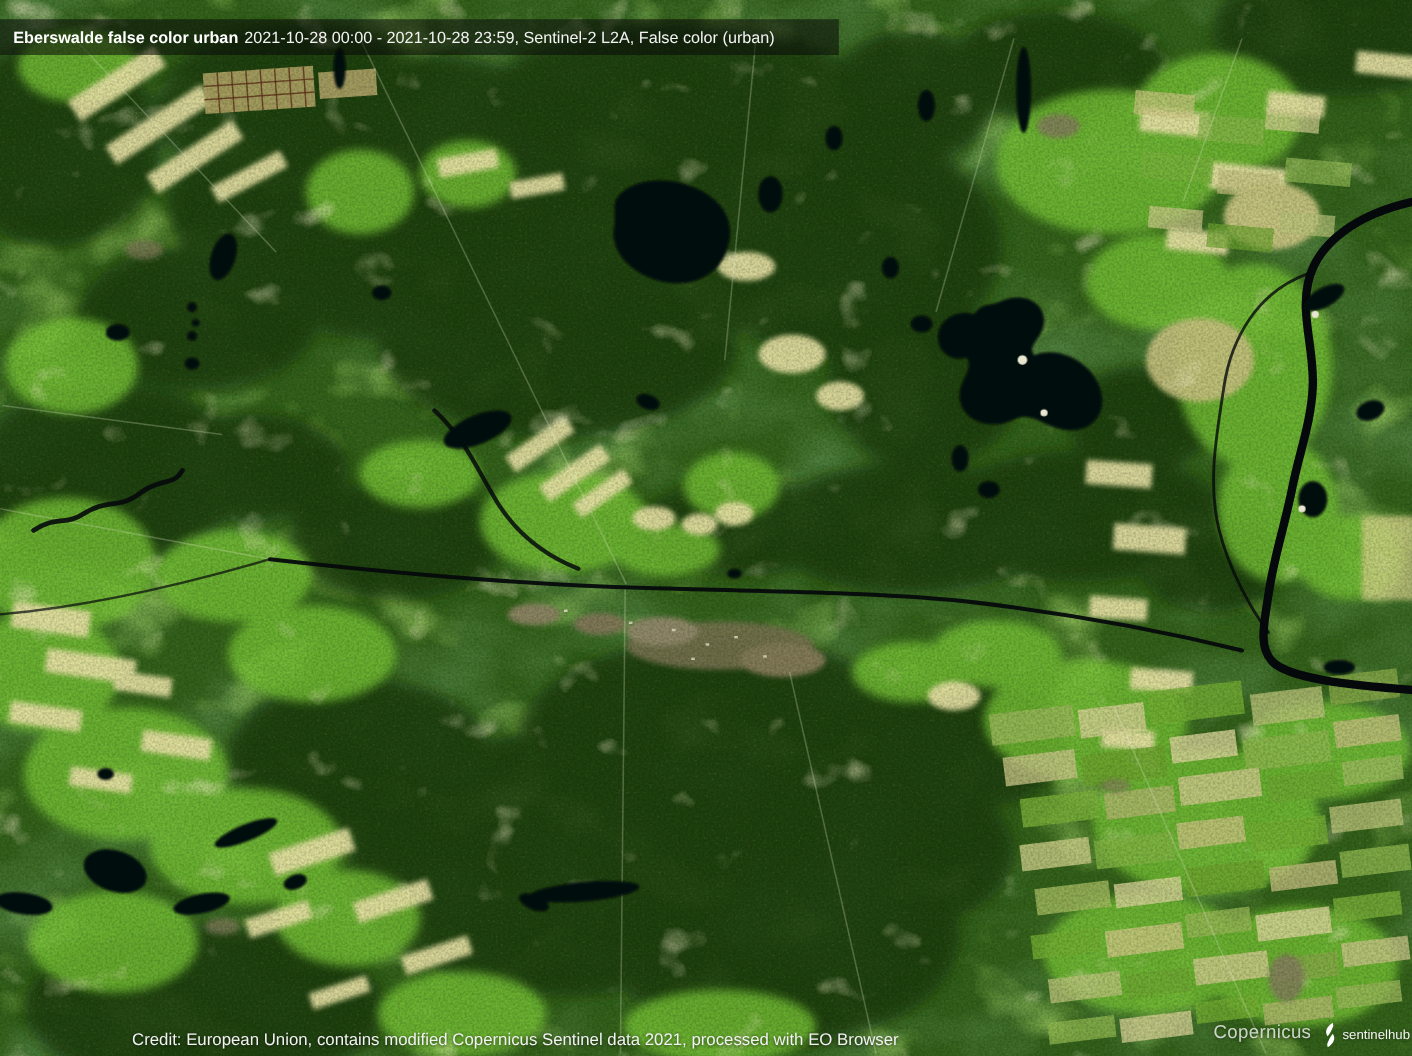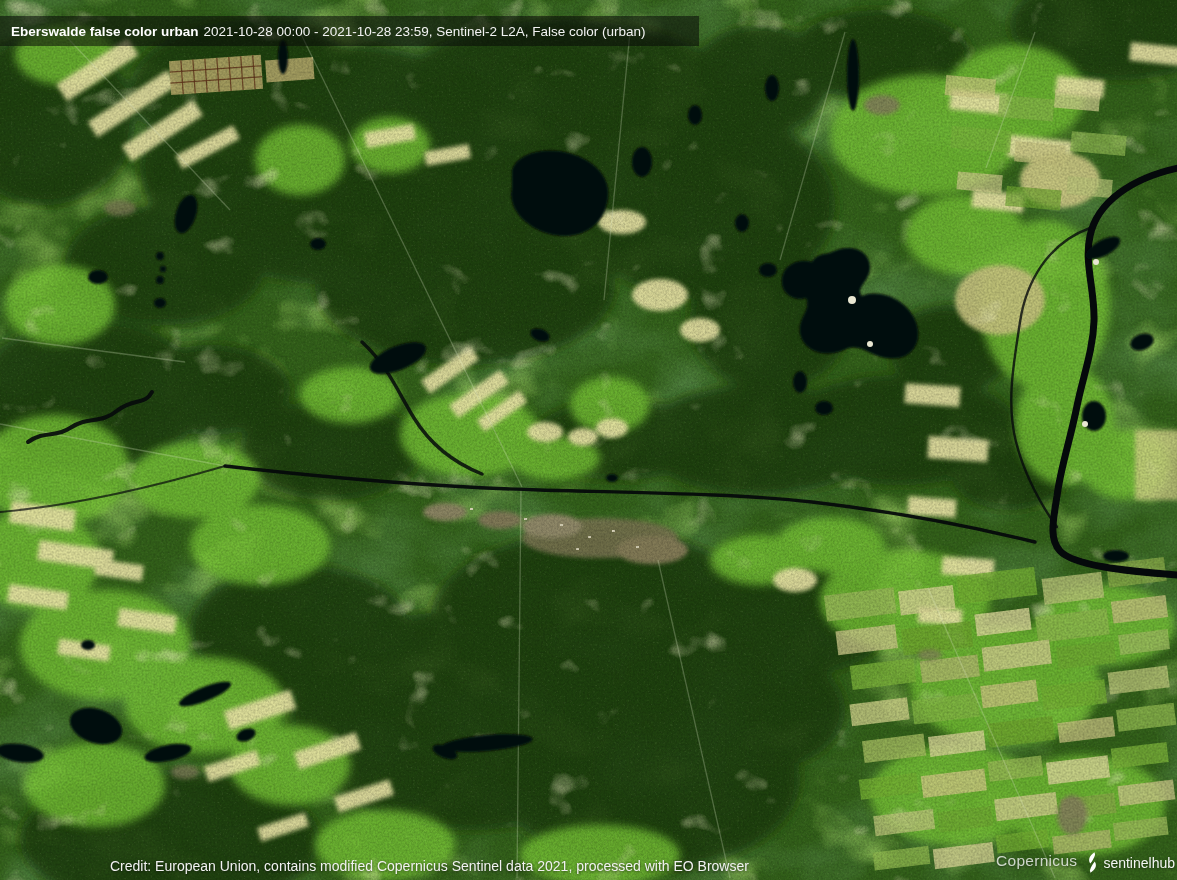--- a/index.html
+++ b/index.html
@@ -21,21 +21,21 @@
     text-shadow:0 1px 3px rgba(0,0,0,0.65);white-space:nowrap;
   }
   .logo-area{
     position:absolute;right:2px;bottom:7px;display:flex;align-items:flex-start;gap:9px;
     text-shadow:0 1px 3px rgba(0,0,0,0.5);white-space:nowrap;
   }
   .copernicus{
     color:rgba(255,255,255,0.76);font-size:15.5px;letter-spacing:0.3px;font-weight:normal;
   }
   .sentinelhub{display:flex;align-items:center;gap:4px;}
-  .sentinelhub .sh-label{color:rgba(255,255,255,0.95);font-size:14px;}
+  .sentinelhub .sh-label{color:rgba(255,255,255,0.95);font-size:11px;}
   .sentinelhub svg{display:block;}
 </style>
 </head>
 <body>
 
 <div class="screen">
 
   <svg class="scene" width="1177" height="880" viewBox="0 0 1177 880">
     <defs>
       <filter id="nDark" x="0" y="0" width="100%" height="100%">

